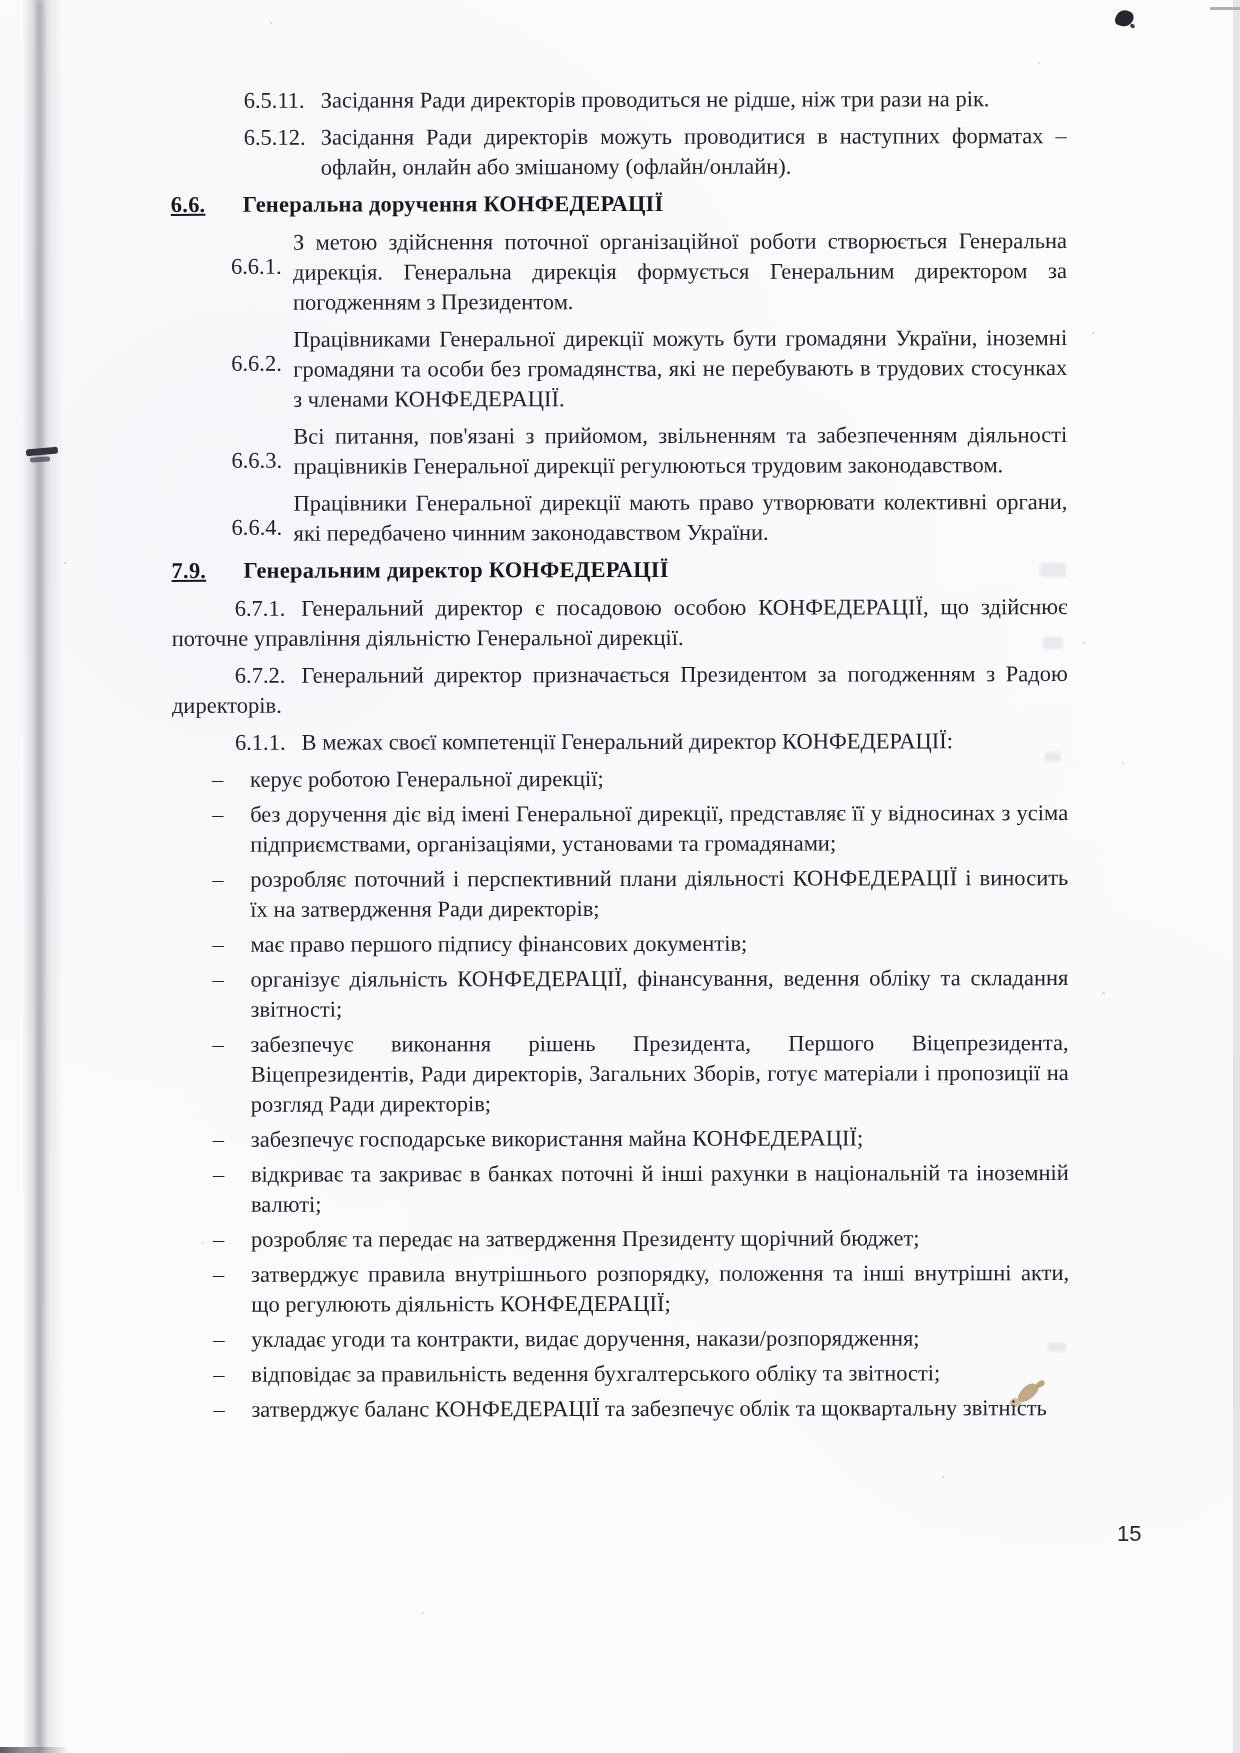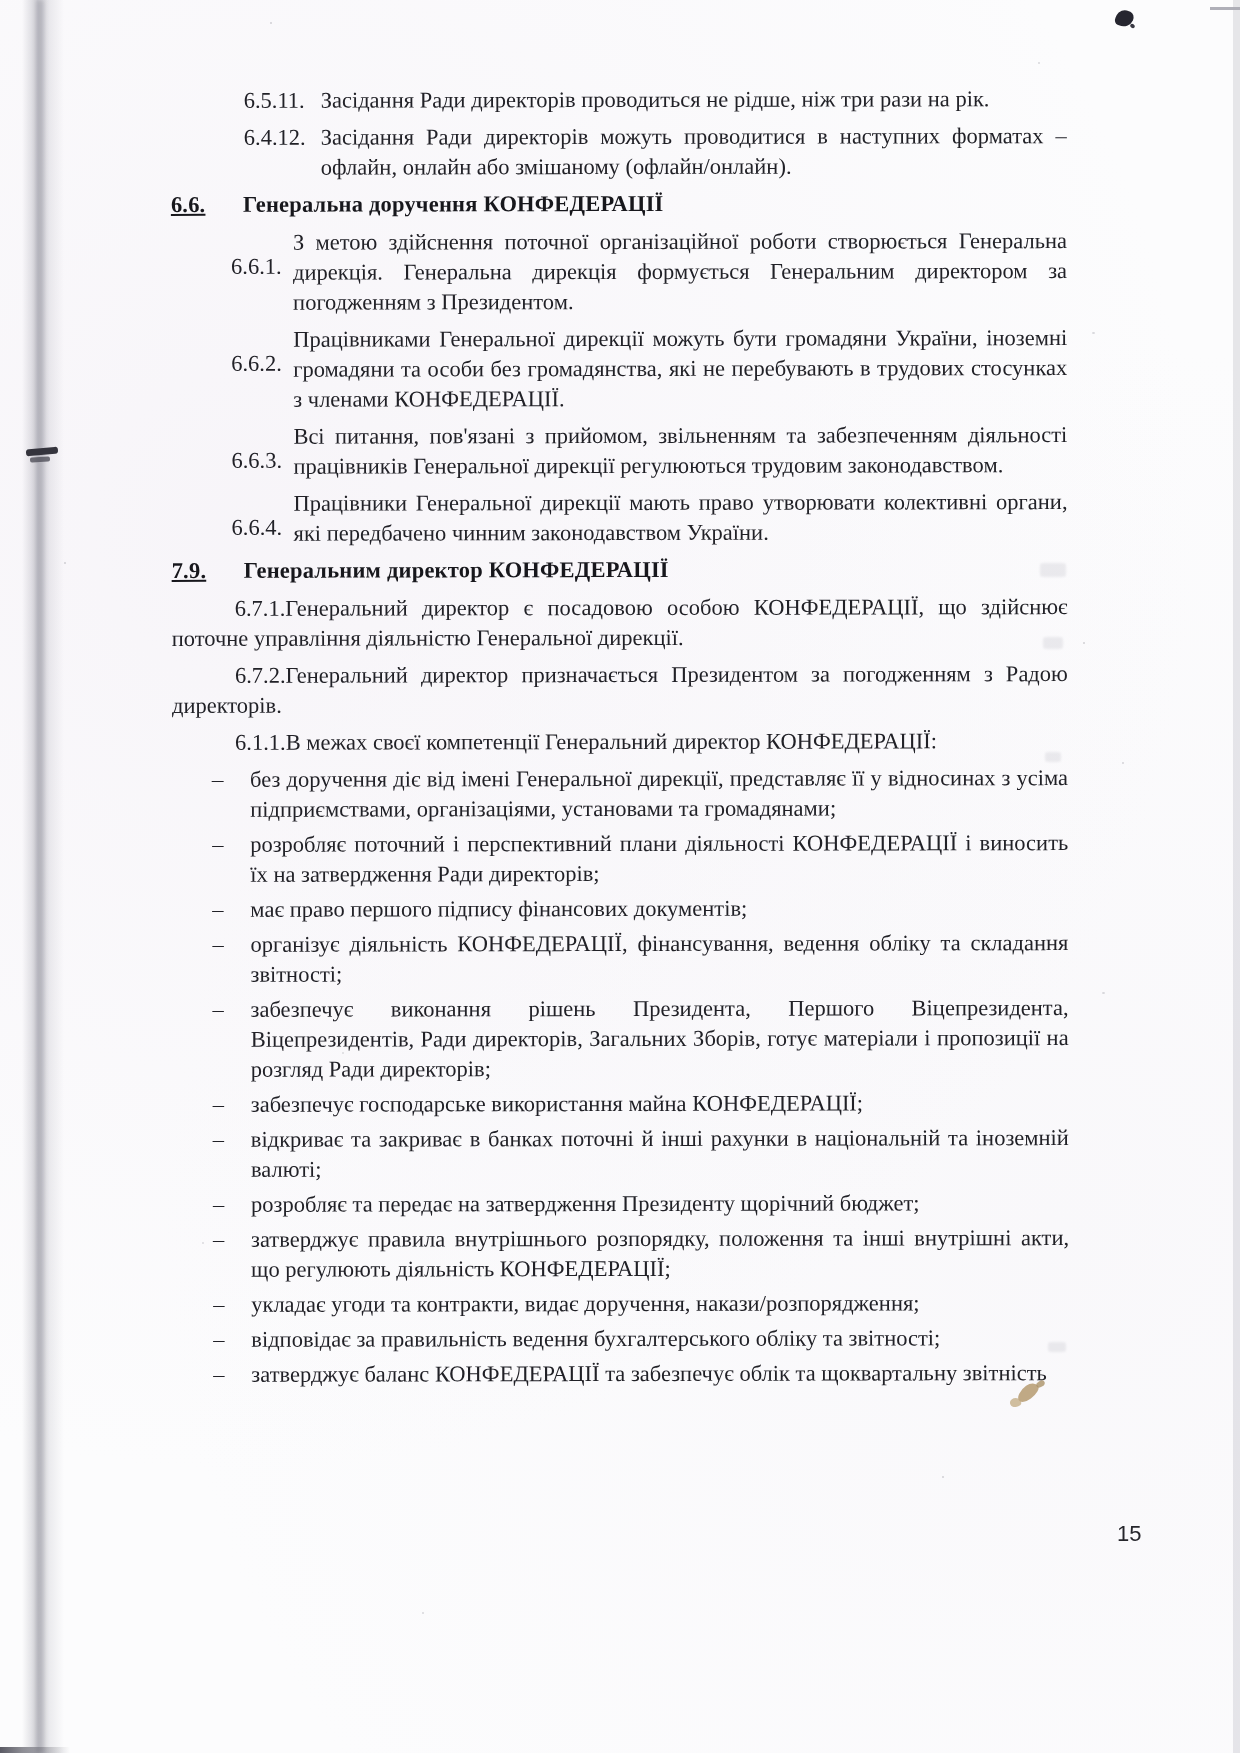--- a/index.html
+++ b/index.html
@@ -71,21 +71,21 @@
     font-size:22.5px;line-height:30px;text-align:justify;
     transform:rotate(-0.12deg);
   }
   .it1{position:relative;padding-left:150px;margin:0 0 7px 0;}
   .it1 .num{position:absolute;left:73px;top:0;}
   .it2{position:relative;padding-left:122px;margin:0 0 7px 0;}
   .it2 .num{position:absolute;left:60px;top:0;margin-top:24px;}
   .hd{font-weight:700;margin:5px 0 8px 0;text-align:left;color:#17171c;letter-spacing:.2px;}
   .hd .num{display:inline-block;width:72px;text-decoration:underline;}
   .pr{margin:0 0 7px 0;text-indent:63px;}
-  .pr .num{}
+  .pr .num{margin-right:16px;}
   .bl{position:relative;padding-left:78px;margin:0 0 5px 0;}
   .bl .dash{position:absolute;left:40px;top:0;}
   .pgnum{
     position:absolute;left:1117px;top:1521px;
     font-family:"Liberation Sans","DejaVu Sans",sans-serif;
     font-size:22px;color:#26262c;
   }
 </style>
 </head>
 <body>
@@ -118,41 +118,41 @@
   <div class="speck" style="left:202px;top:1242px;width:2px;height:2px;opacity:.22"></div>
   <div class="ghost" style="left:1040px;top:563px;width:26px;height:14px;"></div>
   <div class="ghost" style="left:1043px;top:637px;width:20px;height:12px;"></div>
   <div class="ghost" style="left:1045px;top:752px;width:16px;height:10px;"></div>
   <div class="ghost" style="left:1048px;top:1342px;width:18px;height:10px;"></div>
 
   <div class="content">
 
     <p class="it1"><span class="num">6.5.11.</span><span>Засідання Ради директорів проводиться не рідше, ніж три рази на рік.</span></p>
 
-    <p class="it1"><span class="num">6.4.12.</span><span>Засідання Ради директорів можуть проводитися в наступних форматах – офлайн, онлайн або змішаному (офлайн/онлайн).</span></p>
+    <p class="it1"><span class="num">6.5.12.</span><span>Засідання Ради директорів можуть проводитися в наступних форматах – офлайн, онлайн або змішаному (офлайн/онлайн).</span></p>
 
     <p class="hd"><span class="num">6.6.</span><span>Генеральна доручення КОНФЕДЕРАЦІЇ</span></p>
 
     <p class="it2"><span class="num">6.6.1.</span><span>З метою здійснення поточної організаційної роботи створюється Генеральна дирекція. Генеральна дирекція формується Генеральним директором за погодженням з Президентом.</span></p>
 
     <p class="it2"><span class="num">6.6.2.</span><span>Працівниками Генеральної дирекції можуть бути громадяни України, іноземні громадяни та особи без громадянства, які не перебувають в трудових стосунках з членами КОНФЕДЕРАЦІЇ.</span></p>
 
     <p class="it2"><span class="num">6.6.3.</span><span>Всі питання, пов'язані з прийомом, звільненням та забезпеченням діяльності працівників Генеральної дирекції регулюються трудовим законодавством.</span></p>
 
     <p class="it2"><span class="num">6.6.4.</span><span>Працівники Генеральної дирекції  мають право утворювати колективні органи, які передбачено чинним законодавством України.</span></p>
 
     <p class="hd"><span class="num">7.9.</span><span>Генеральним директор КОНФЕДЕРАЦІЇ</span></p>
 
     <p class="pr"><span class="num">6.7.1.</span><span>Генеральний  директор є посадовою особою КОНФЕДЕРАЦІЇ, що здійснює поточне управління діяльністю Генеральної дирекції.</span></p>
 
     <p class="pr"><span class="num">6.7.2.</span><span>Генеральний директор призначається Президентом за погодженням з Радою директорів.</span></p>
 
     <p class="pr"><span class="num">6.1.1.</span><span>В межах своєї компетенції Генеральний директор КОНФЕДЕРАЦІЇ:</span></p>
 
-    <p class="bl"><span class="dash">–</span></p>
+    <p class="bl"><span class="dash">–</span><span>керує роботою Генеральної дирекції;</span></p>
     <p class="bl"><span class="dash">–</span><span>без доручення діє від імені Генеральної дирекції, представляє її у відносинах з усіма підприємствами, організаціями, установами та громадянами;</span></p>
     <p class="bl"><span class="dash">–</span><span>розробляє поточний і перспективний плани діяльності КОНФЕДЕРАЦІЇ і виносить їх на затвердження Ради директорів;</span></p>
     <p class="bl"><span class="dash">–</span><span>має право першого підпису фінансових документів;</span></p>
     <p class="bl"><span class="dash">–</span><span>організує діяльність КОНФЕДЕРАЦІЇ, фінансування, ведення обліку та складання звітності;</span></p>
     <p class="bl"><span class="dash">–</span><span>забезпечує виконання рішень Президента, Першого Віцепрезидента, Віцепрезидентів, Ради директорів, Загальних Зборів, готує матеріали і пропозиції на розгляд Ради директорів;</span></p>
     <p class="bl"><span class="dash">–</span><span>забезпечує господарське використання майна КОНФЕДЕРАЦІЇ;</span></p>
     <p class="bl"><span class="dash">–</span><span>відкриває та закриває в банках поточні й інші рахунки в національній та іноземній валюті;</span></p>
     <p class="bl"><span class="dash">–</span><span>розробляє та передає на затвердження Президенту щорічний бюджет;</span></p>
     <p class="bl"><span class="dash">–</span><span>затверджує правила внутрішнього розпорядку, положення та інші внутрішні акти, що регулюють діяльність КОНФЕДЕРАЦІЇ;</span></p>
     <p class="bl"><span class="dash">–</span><span>укладає угоди та контракти,  видає доручення, накази/розпорядження;</span></p>

